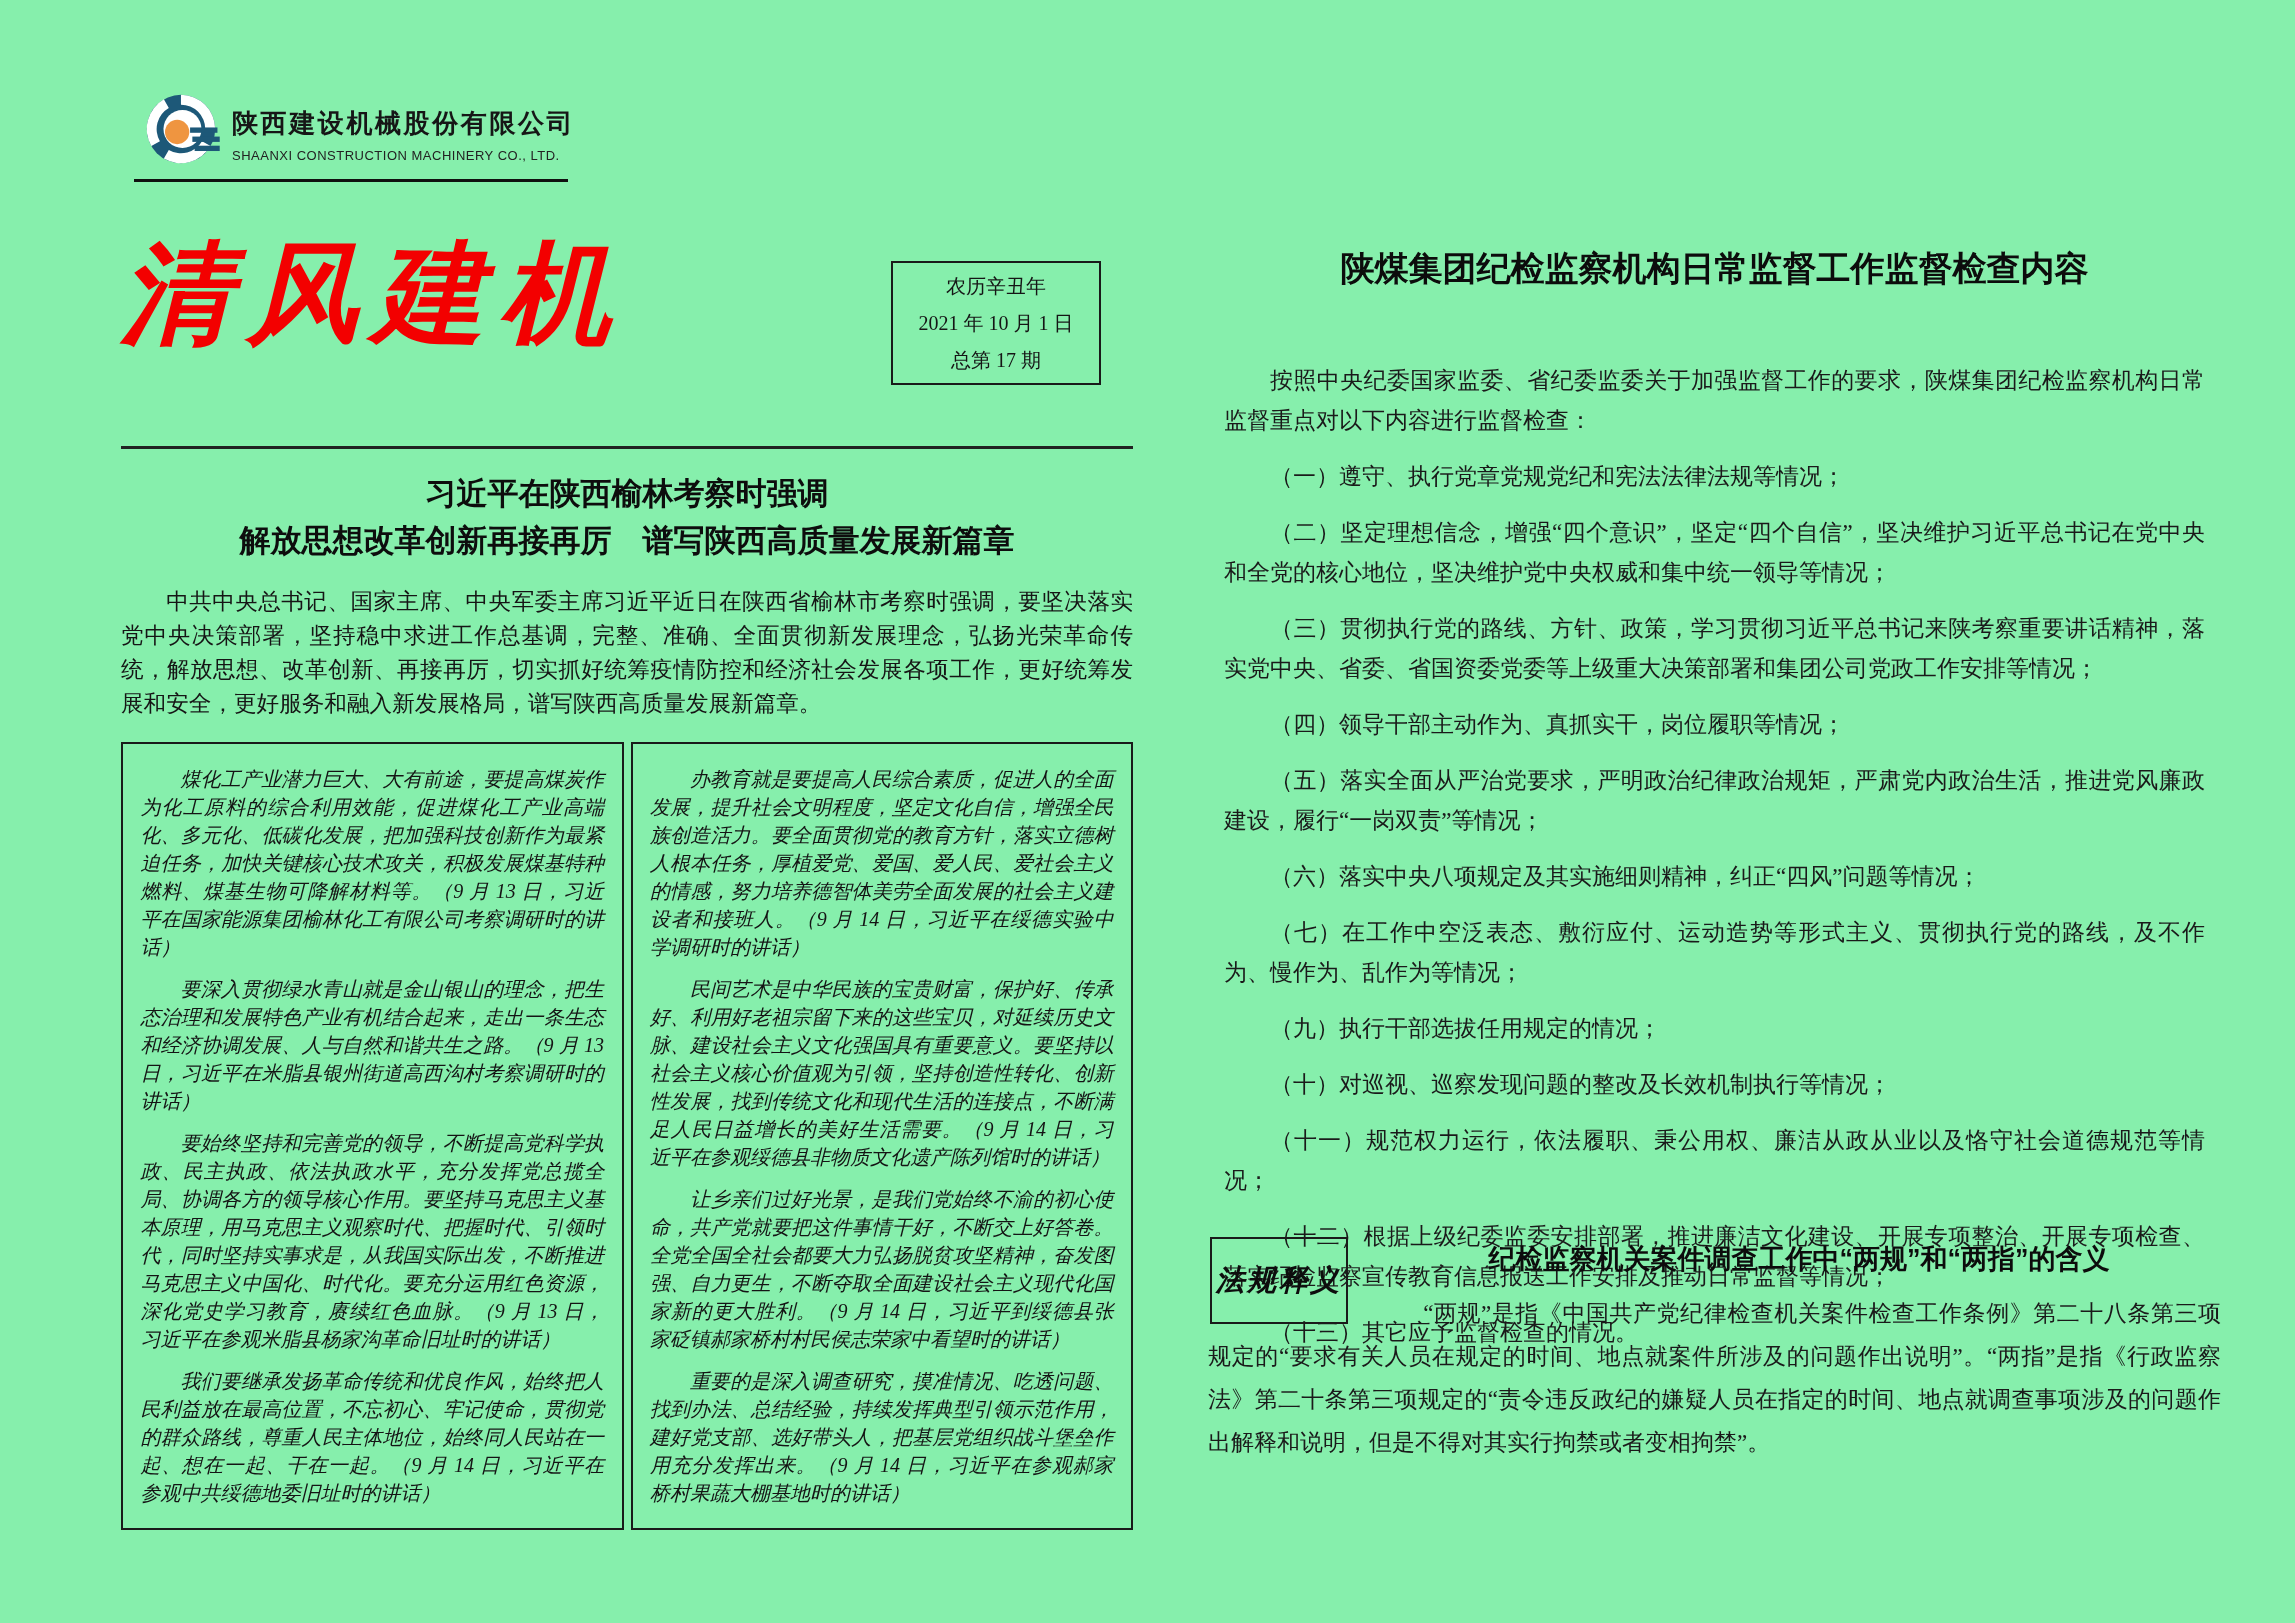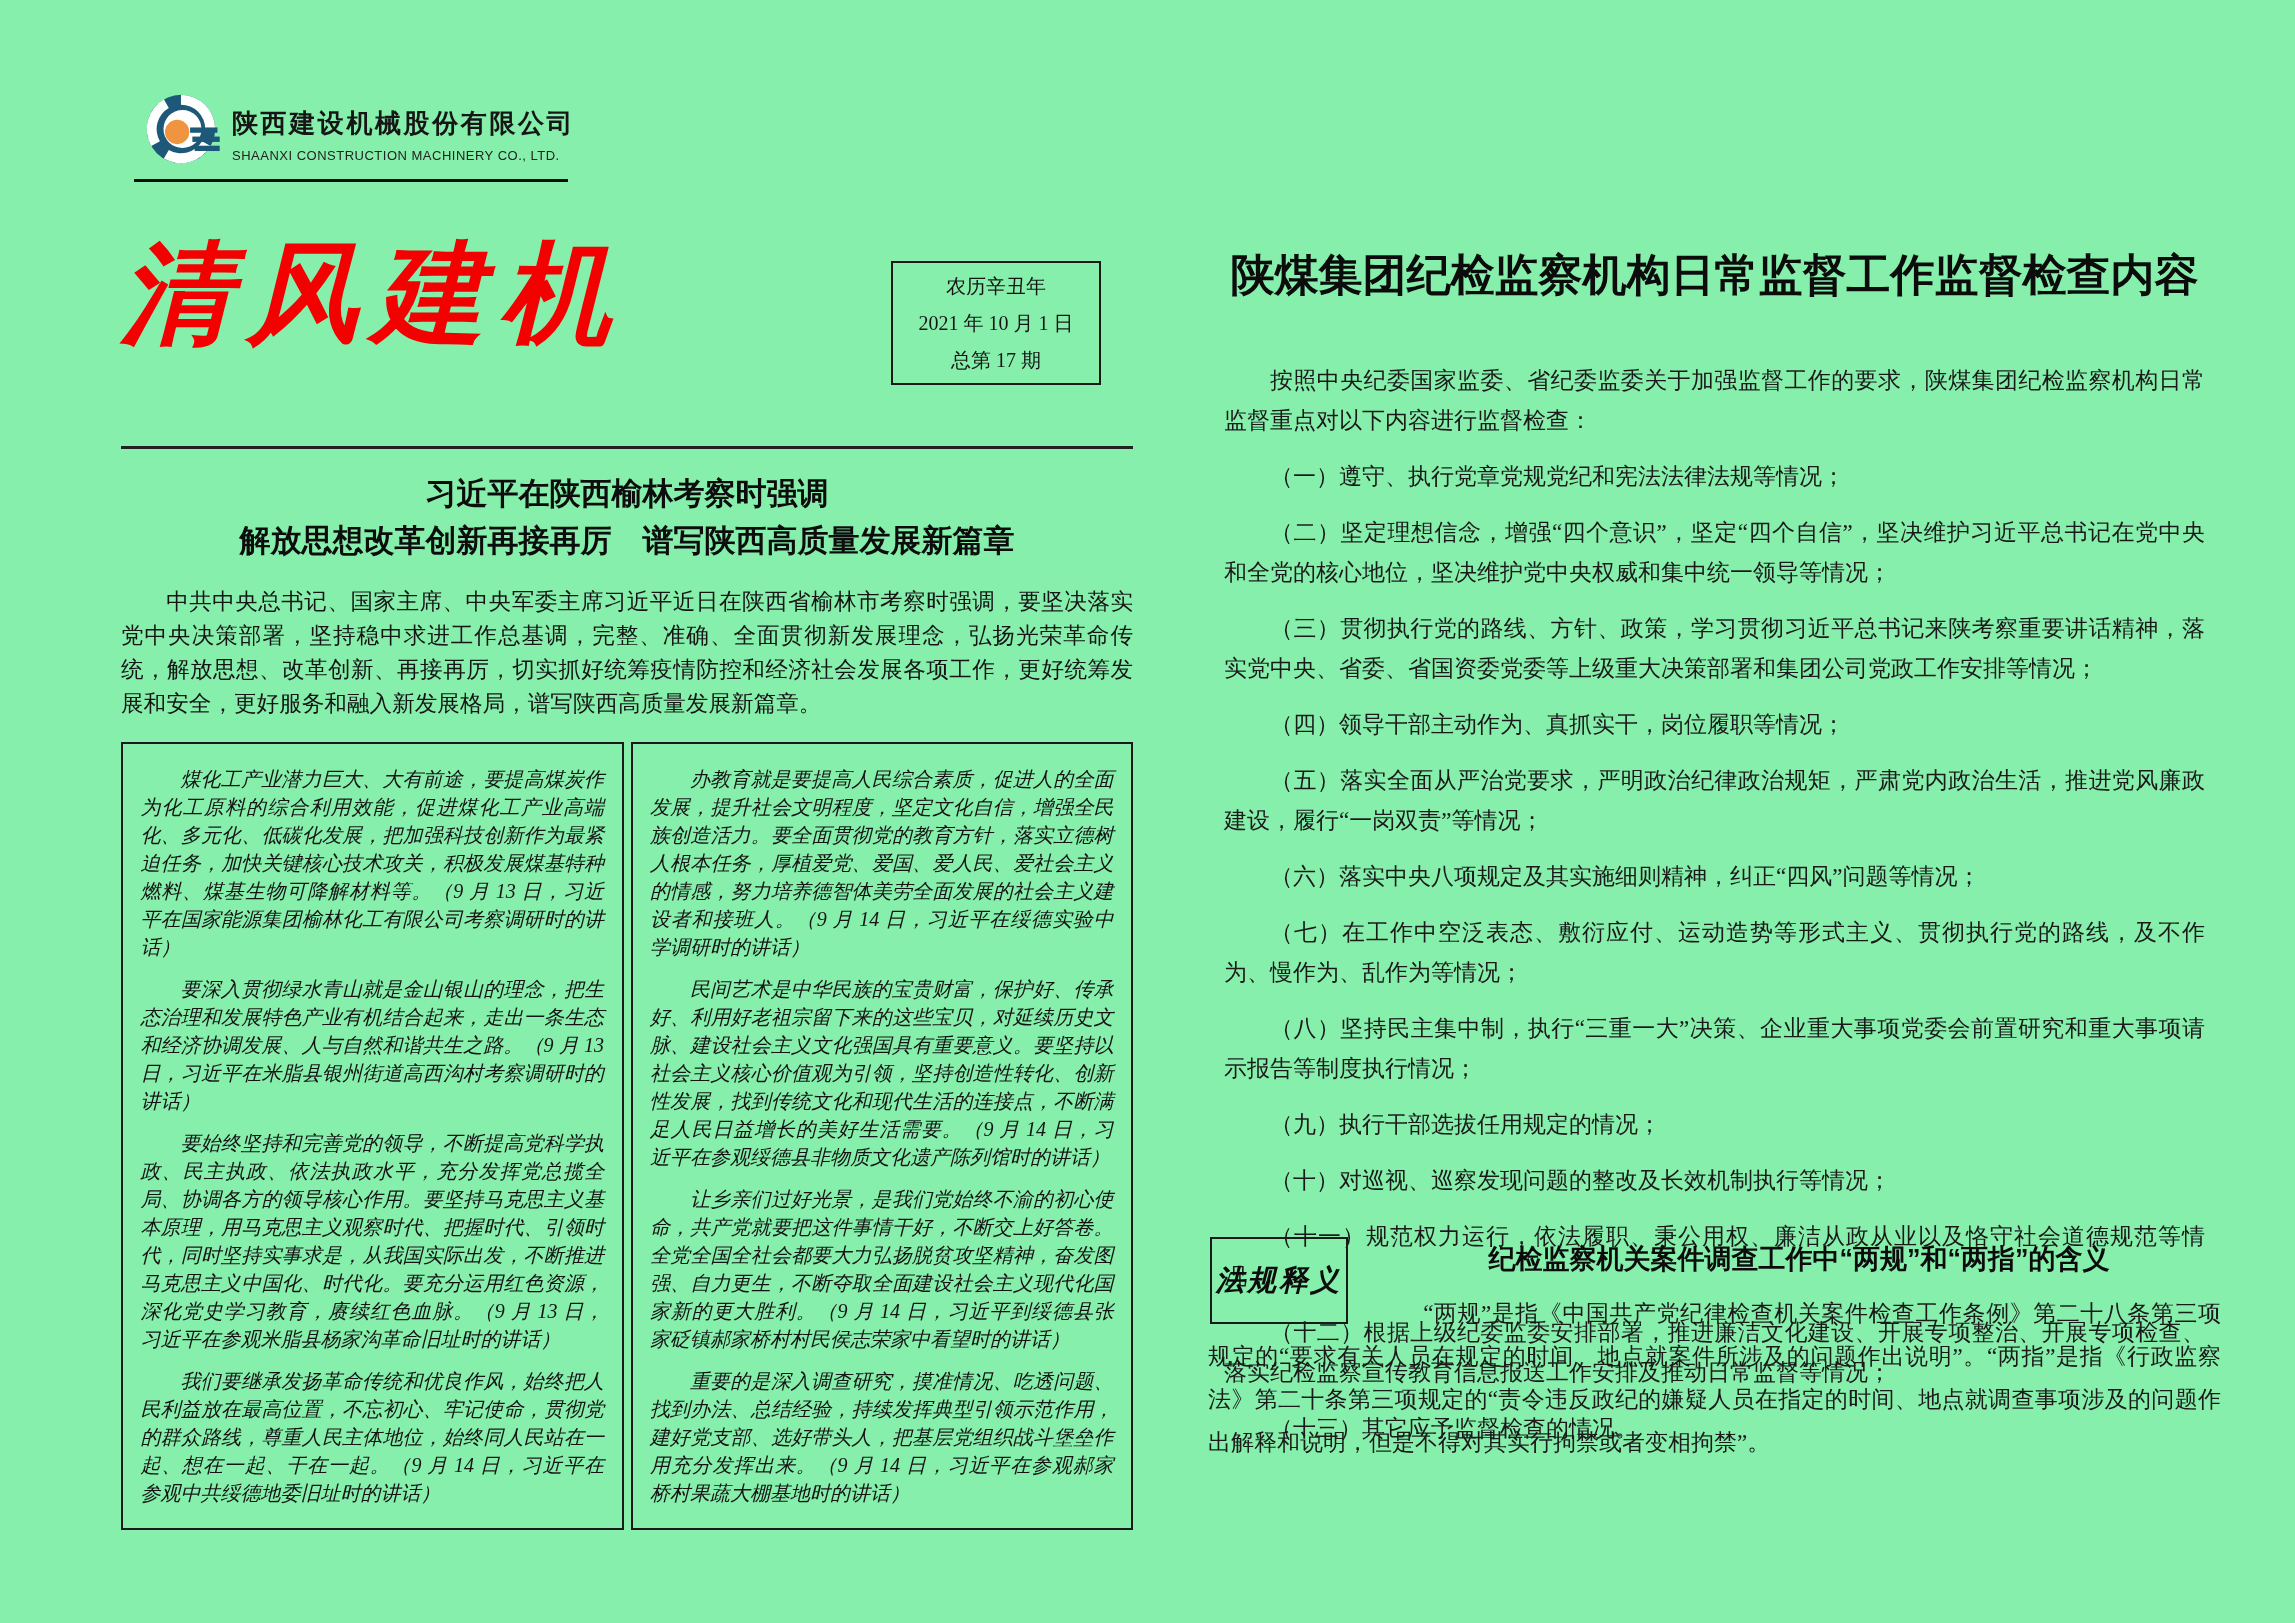--- a/index.html
+++ b/index.html
@@ -38,21 +38,21 @@
 
   .quote-boxes{position:absolute;left:121px;top:742px;width:1012px;display:flex;gap:7px;align-items:stretch;}
   .qbox{flex:1;border:2.6px solid #1a1a1a;padding:21px 17.4px;box-sizing:border-box;
     font-style:italic;font-size:20px;line-height:28px;text-align:justify;color:#141414;}
   .qbox p{margin:0 0 14px;text-indent:2em;}
   .qbox p:last-child{margin-bottom:0;}
 
   
   .r-headline{position:absolute;left:1208px;top:246px;width:1013px;
     font-family:"Liberation Sans","DejaVu Sans",sans-serif;
-    font-size:44px;font-weight:700;text-align:center;margin:0;color:#0c0c0c;}
+    font-size:34px;font-weight:700;text-align:center;margin:0;color:#0c0c0c;}
   .r-body{position:absolute;left:1208px;top:345px;width:1013px;
     font-size:23px;line-height:40px;text-align:justify;color:#1a1a1a;}
   .r-body p{margin:16px;text-indent:2em;font-family:Liberation Serif, serif;}
 
   .law-section{position:absolute;left:1208px;top:1232px;width:1013px;color:#1a1a1a;}
   .law-tag{float:left;width:134px;height:83px;border:2.6px solid #1a1a1a;
     margin:5.2px 29.5px 7px 1.7px;display:flex;align-items:center;justify-content:center;
     font-size:29px;font-weight:700;font-style:italic;letter-spacing:2.6px;
     font-family:"DejaVu Serif",cursive,serif;color:#0d0d0d;}
   .law-headline{font-family:"Liberation Sans","DejaVu Sans",sans-serif;
@@ -116,21 +116,20 @@
 
   <div class="r-body">
     <p>按照中央纪委国家监委、省纪委监委关于加强监督工作的要求，陕煤集团纪检监察机构日常监督重点对以下内容进行监督检查：</p>
     <p>（一）遵守、执行党章党规党纪和宪法法律法规等情况；</p>
     <p>（二）坚定理想信念，增强“四个意识”，坚定“四个自信”，坚决维护习近平总书记在党中央和全党的核心地位，坚决维护党中央权威和集中统一领导等情况；</p>
     <p>（三）贯彻执行党的路线、方针、政策，学习贯彻习近平总书记来陕考察重要讲话精神，落实党中央、省委、省国资委党委等上级重大决策部署和集团公司党政工作安排等情况；</p>
     <p>（四）领导干部主动作为、真抓实干，岗位履职等情况；</p>
     <p>（五）落实全面从严治党要求，严明政治纪律政治规矩，严肃党内政治生活，推进党风廉政建设，履行“一岗双责”等情况；</p>
     <p>（六）落实中央八项规定及其实施细则精神，纠正“四风”问题等情况；</p>
     <p>（七）在工作中空泛表态、敷衍应付、运动造势等形式主义、贯彻执行党的路线，及不作为、慢作为、乱作为等情况；</p>
-    <p>（八）坚持民主集中制，执行“三重一大”决策、企业重大事项党委会前置研究和重大事项请示报告等制度执行情况；</p>
     <p>（九）执行干部选拔任用规定的情况；</p>
     <p>（十）对巡视、巡察发现问题的整改及长效机制执行等情况；</p>
     <p>（十一）规范权力运行，依法履职、秉公用权、廉洁从政从业以及恪守社会道德规范等情况；</p>
     <p>（十二）根据上级纪委监委安排部署，推进廉洁文化建设、开展专项整治、开展专项检查、落实纪检监察宣传教育信息报送工作安排及推动日常监督等情况；</p>
     <p>（十三）其它应予监督检查的情况。</p>
   </div>
 
   <div class="law-section">
     <div class="law-tag">法规释义</div>
     <h2 class="law-headline">纪检监察机关案件调查工作中“两规”和“两指”的含义</h2>

